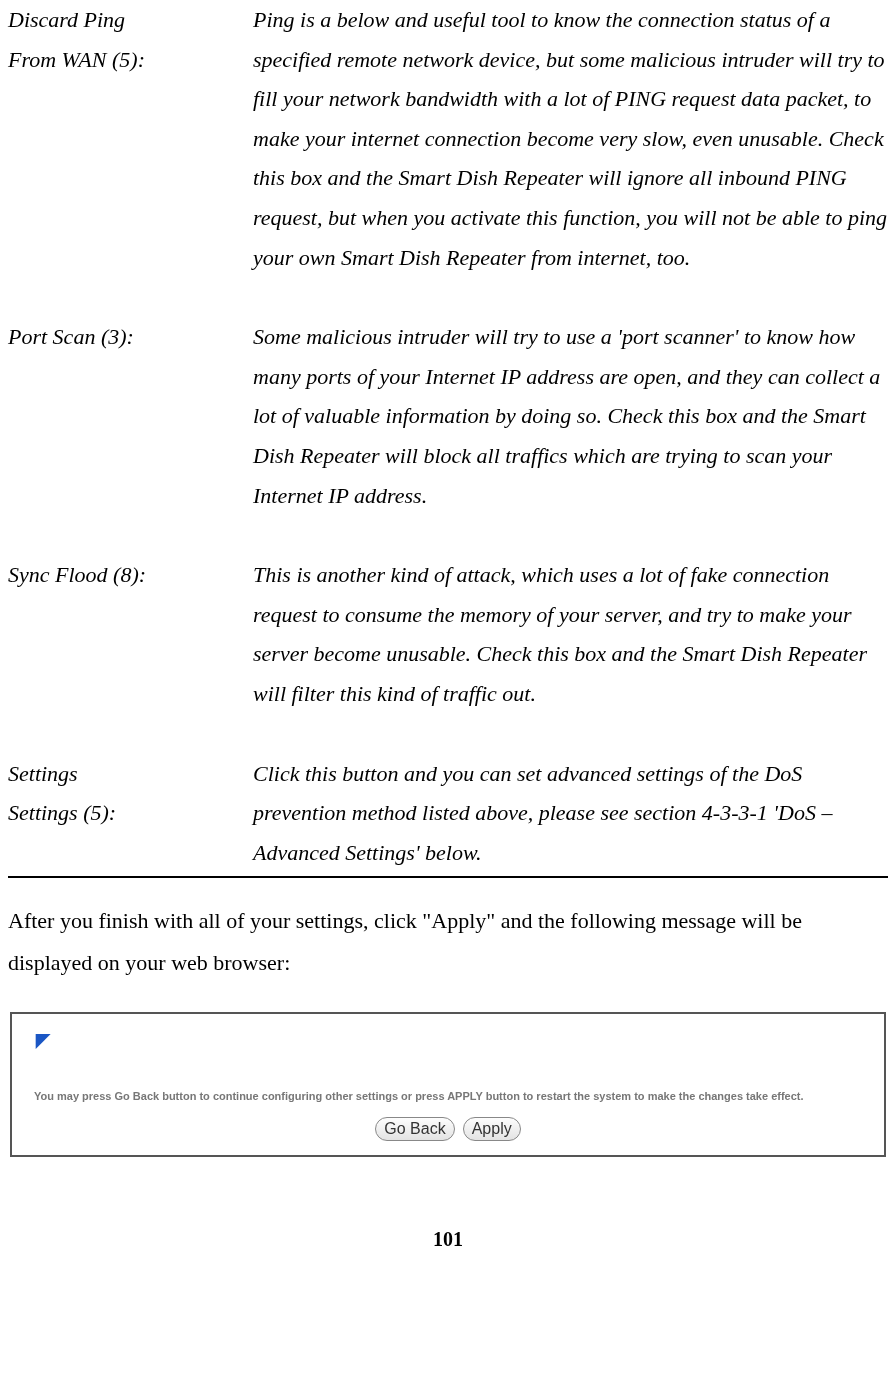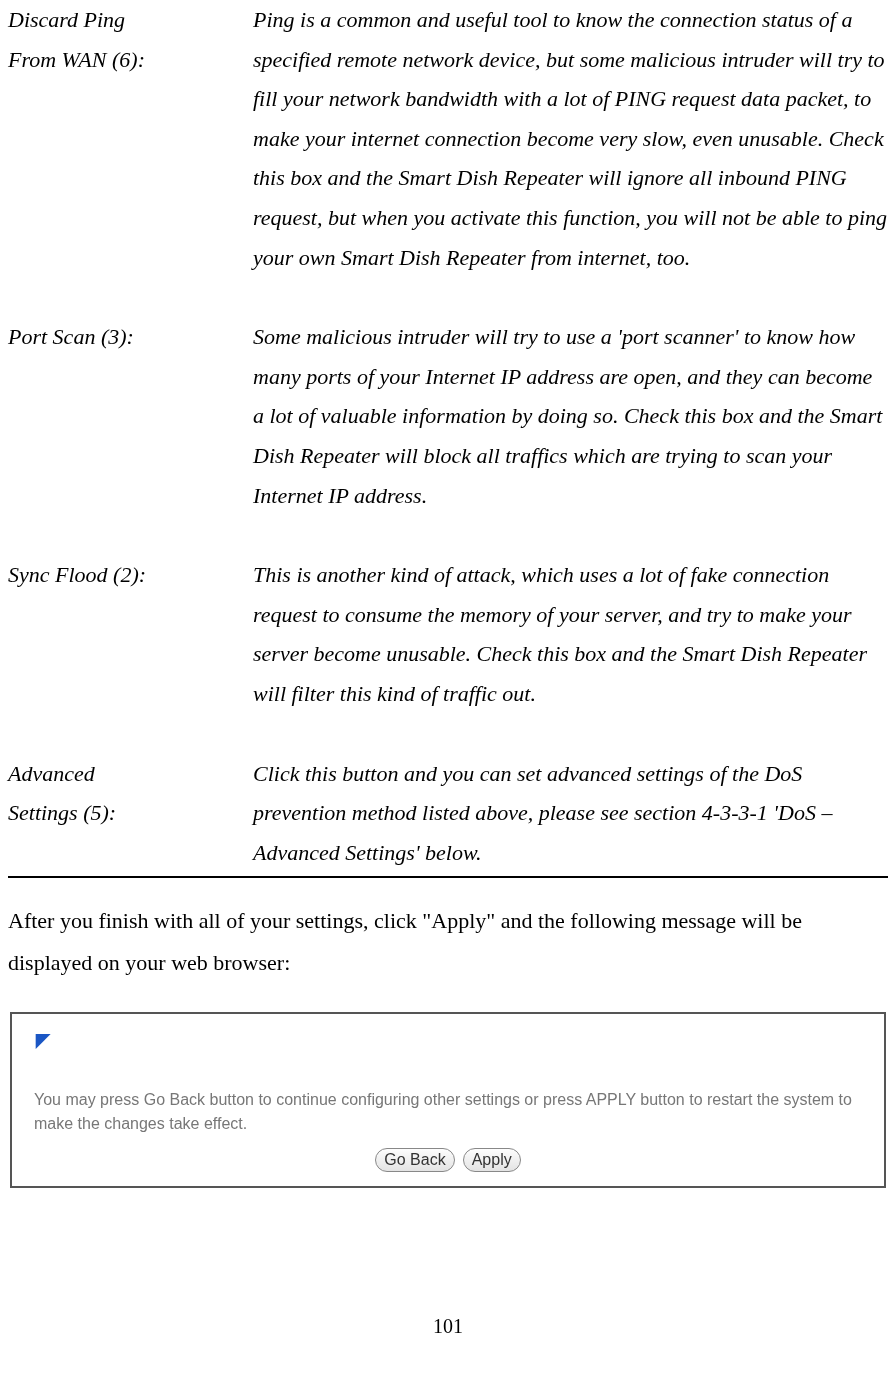--- a/index.html
+++ b/index.html
@@ -57,97 +57,99 @@
       font-weight: bold;
       padding: 10px 12px 4px 24px;
       color: #222;
     }
     .dialog-header .arrow-icon {
       color: #1a56c4;
       font-size: 18px;
     }
     .dialog-body {
       font-family: Arial, sans-serif;
-      font-size: 16px;
+      font-size: 11px;
       color: #777;
       padding: 28px 22px 4px 22px;
       line-height: 1.5;
+      font-weight: bold;
     }
     .dialog-buttons {
       display: flex;
       justify-content: center;
       gap: 8px;
       padding: 8px 0 14px 0;
     }
     .dialog-buttons button {
       font-family: Arial, sans-serif;
       font-size: 16px;
       padding: 2px 8px;
       background: linear-gradient(#fdfdfd, #e3e3e3);
       border: 1px solid #888;
       border-radius: 12px;
       color: #333;
     }
     .page-number {
       text-align: center;
       font-family: "Times New Roman", serif;
       font-size: 20px;
-      margin-top: 120px;
+      margin-top: 64px;
+      font-weight: bold;
     }
   </style>
 </head>
 <body>
 
 <table class="definitions-table">
 
   <tbody>
       <tr>
     <td class="label-col">
       <div>Discard Ping</div>
-      <div>From WAN (6):</div>
+      <div>From WAN (5):</div>
     </td>
     <td class="desc-col">
-      <span>Ping is a common and useful tool to know</span>
+      <span>Ping is a below and useful tool to know</span>
       <span>the connection status of a specified remote network device, but some malicious intruder will try to fill your network bandwidth with a lot of PING request data packet, to make your internet connection become very slow, even unusable. Check this box and the Smart Dish Repeater will ignore all inbound PING request, but when you activate this function, you will not be able to ping your own Smart Dish Repeater from internet, too.</span>
     </td>
   </tr>
   <tr class="spacer-row">
         <td></td>
         <td></td>
       </tr>
 
   <tr>
     <td class="label-col">
       <div>Port Scan (3):</div>
     </td>
     <td class="desc-col">
-      <span>Some malicious intruder will try to use a 'port scanner' to know how many ports of your Internet IP address are open, and they can become a lot of valuable information by doing so. Check this box and the Smart Dish Repeater will block all traffics which are trying to scan your Internet IP address.</span>
+      <span>Some malicious intruder will try to use a 'port scanner' to know how many ports of your Internet IP address are open, and they can collect a lot of valuable information by doing so. Check this box and the Smart Dish Repeater will block all traffics which are trying to scan your Internet IP address.</span>
     </td>
   </tr>
   <tr class="spacer-row">
         <td></td>
         <td></td>
       </tr>
 
   <tr>
     <td class="label-col">
-      <div>Sync Flood (2):</div>
+      <div>Sync Flood (8):</div>
     </td>
     <td class="desc-col">
       <span>This is another kind of attack, which uses a lot of fake connection request to consume the memory of your server, and try to make your server become unusable. Check this box and the Smart Dish Repeater will filter this kind of traffic out.</span>
     </td>
   </tr>
   <tr class="spacer-row">
         <td></td>
         <td></td>
       </tr>
 
   <tr>
     <td class="label-col">
-      <div>Advanced</div>
+      <div>Settings</div>
       <div>Settings (5):</div>
     </td>
     <td class="desc-col">
       <span>Click this button and you can set advanced</span>
       <span>settings of the DoS prevention method listed above, please see section 4-3-3-1 'DoS – Advanced Settings' below.</span>
     </td>
   </tr>
 </tbody>
   </table>
 

